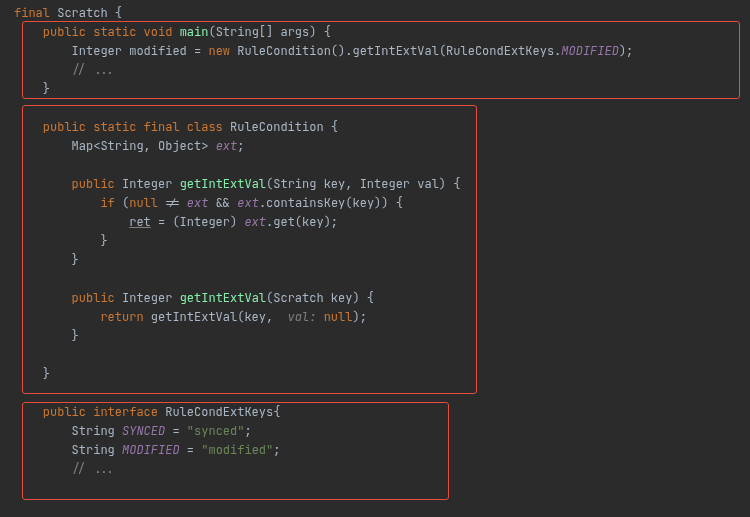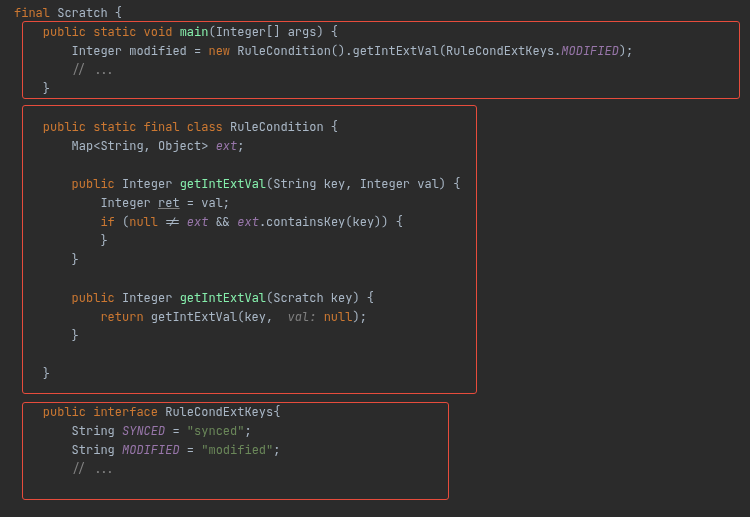--- a/index.html
+++ b/index.html
@@ -32,33 +32,33 @@
   #box1 { left: 22px;  top: 21px;  width: 718px; height: 78px; }
   #box2 { left: 22px;  top: 105px; width: 455px; height: 289px; }
   #box3 { left: 22px;  top: 402px; width: 427px; height: 98px; }
 </style>
 </head>
 <body>
 
 <div>
 <div class="line"><span class="kw">final</span><span> </span><span>Scratch</span><span> {</span></div>
 
-<div class="line"><span>    </span><span class="kw">public static void </span><span class="fn">main</span><span>(Integer[] args) {</span></div>
+<div class="line"><span>    </span><span class="kw">public static void </span><span class="fn">main</span><span>(String[] args) {</span></div>
 <div class="line"><span>        </span><span>Integer </span><span>modified </span><span>= </span><span class="kw">new </span><span>RuleCondition</span><span>().</span><span>getIntExtVal</span><span>(</span><span>RuleCondExtKeys</span><span>.</span><span class="fld">MODIFIED</span><span>);</span></div>
 <div class="line"><span>        </span><span class="com">// ...</span></div>
 <div class="line"><span>    </span><span>}</span></div>
 <div class="line">&nbsp;</div>
 
 <div class="line"><span>    </span><span class="kw">public static final class </span><span>RuleCondition</span><span> {</span></div>
 <div class="line"><span>        </span><span>Map&lt;String, Object&gt; </span><span class="fld">ext</span><span>;</span></div>
 <div class="line">&nbsp;</div>
 
 <div class="line"><span>        </span><span class="kw">public </span><span>Integer </span><span class="fn">getIntExtVal</span><span>(String key, Integer val) {</span></div>
-<div class="line"><span>            </span><span>Integer </span><span class="ret-underline">ret</span><span> = val;</span></div>
 <div class="line"><span>            </span><span class="kw">if </span><span>(</span><span class="kw">null </span><span>!= </span><span class="fld">ext</span><span> &amp;&amp; </span><span class="fld">ext</span><span>.containsKey(key)) {</span></div>
+<div class="line"><span>                </span><span class="ret-underline">ret</span><span> = (Integer) </span><span class="fld">ext</span><span>.get(key);</span></div>
 <div class="line"><span>            </span><span>}</span></div>
 <div class="line"><span>        </span><span>}</span></div>
 <div class="line">&nbsp;</div>
 
 <div class="line"><span>        </span><span class="kw">public </span><span>Integer </span><span class="fn">getIntExtVal</span><span>(Scratch key) {</span></div>
 <div class="line"><span>            </span><span class="kw">return </span><span>getIntExtVal(key, </span><span class="param"> val: </span><span class="kw">null</span><span>);</span></div>
 <div class="line"><span>        </span><span>}</span></div>
 <div class="line">&nbsp;</div>
 <div class="line"><span>    </span><span>}</span></div>
 <div class="line">&nbsp;</div>

